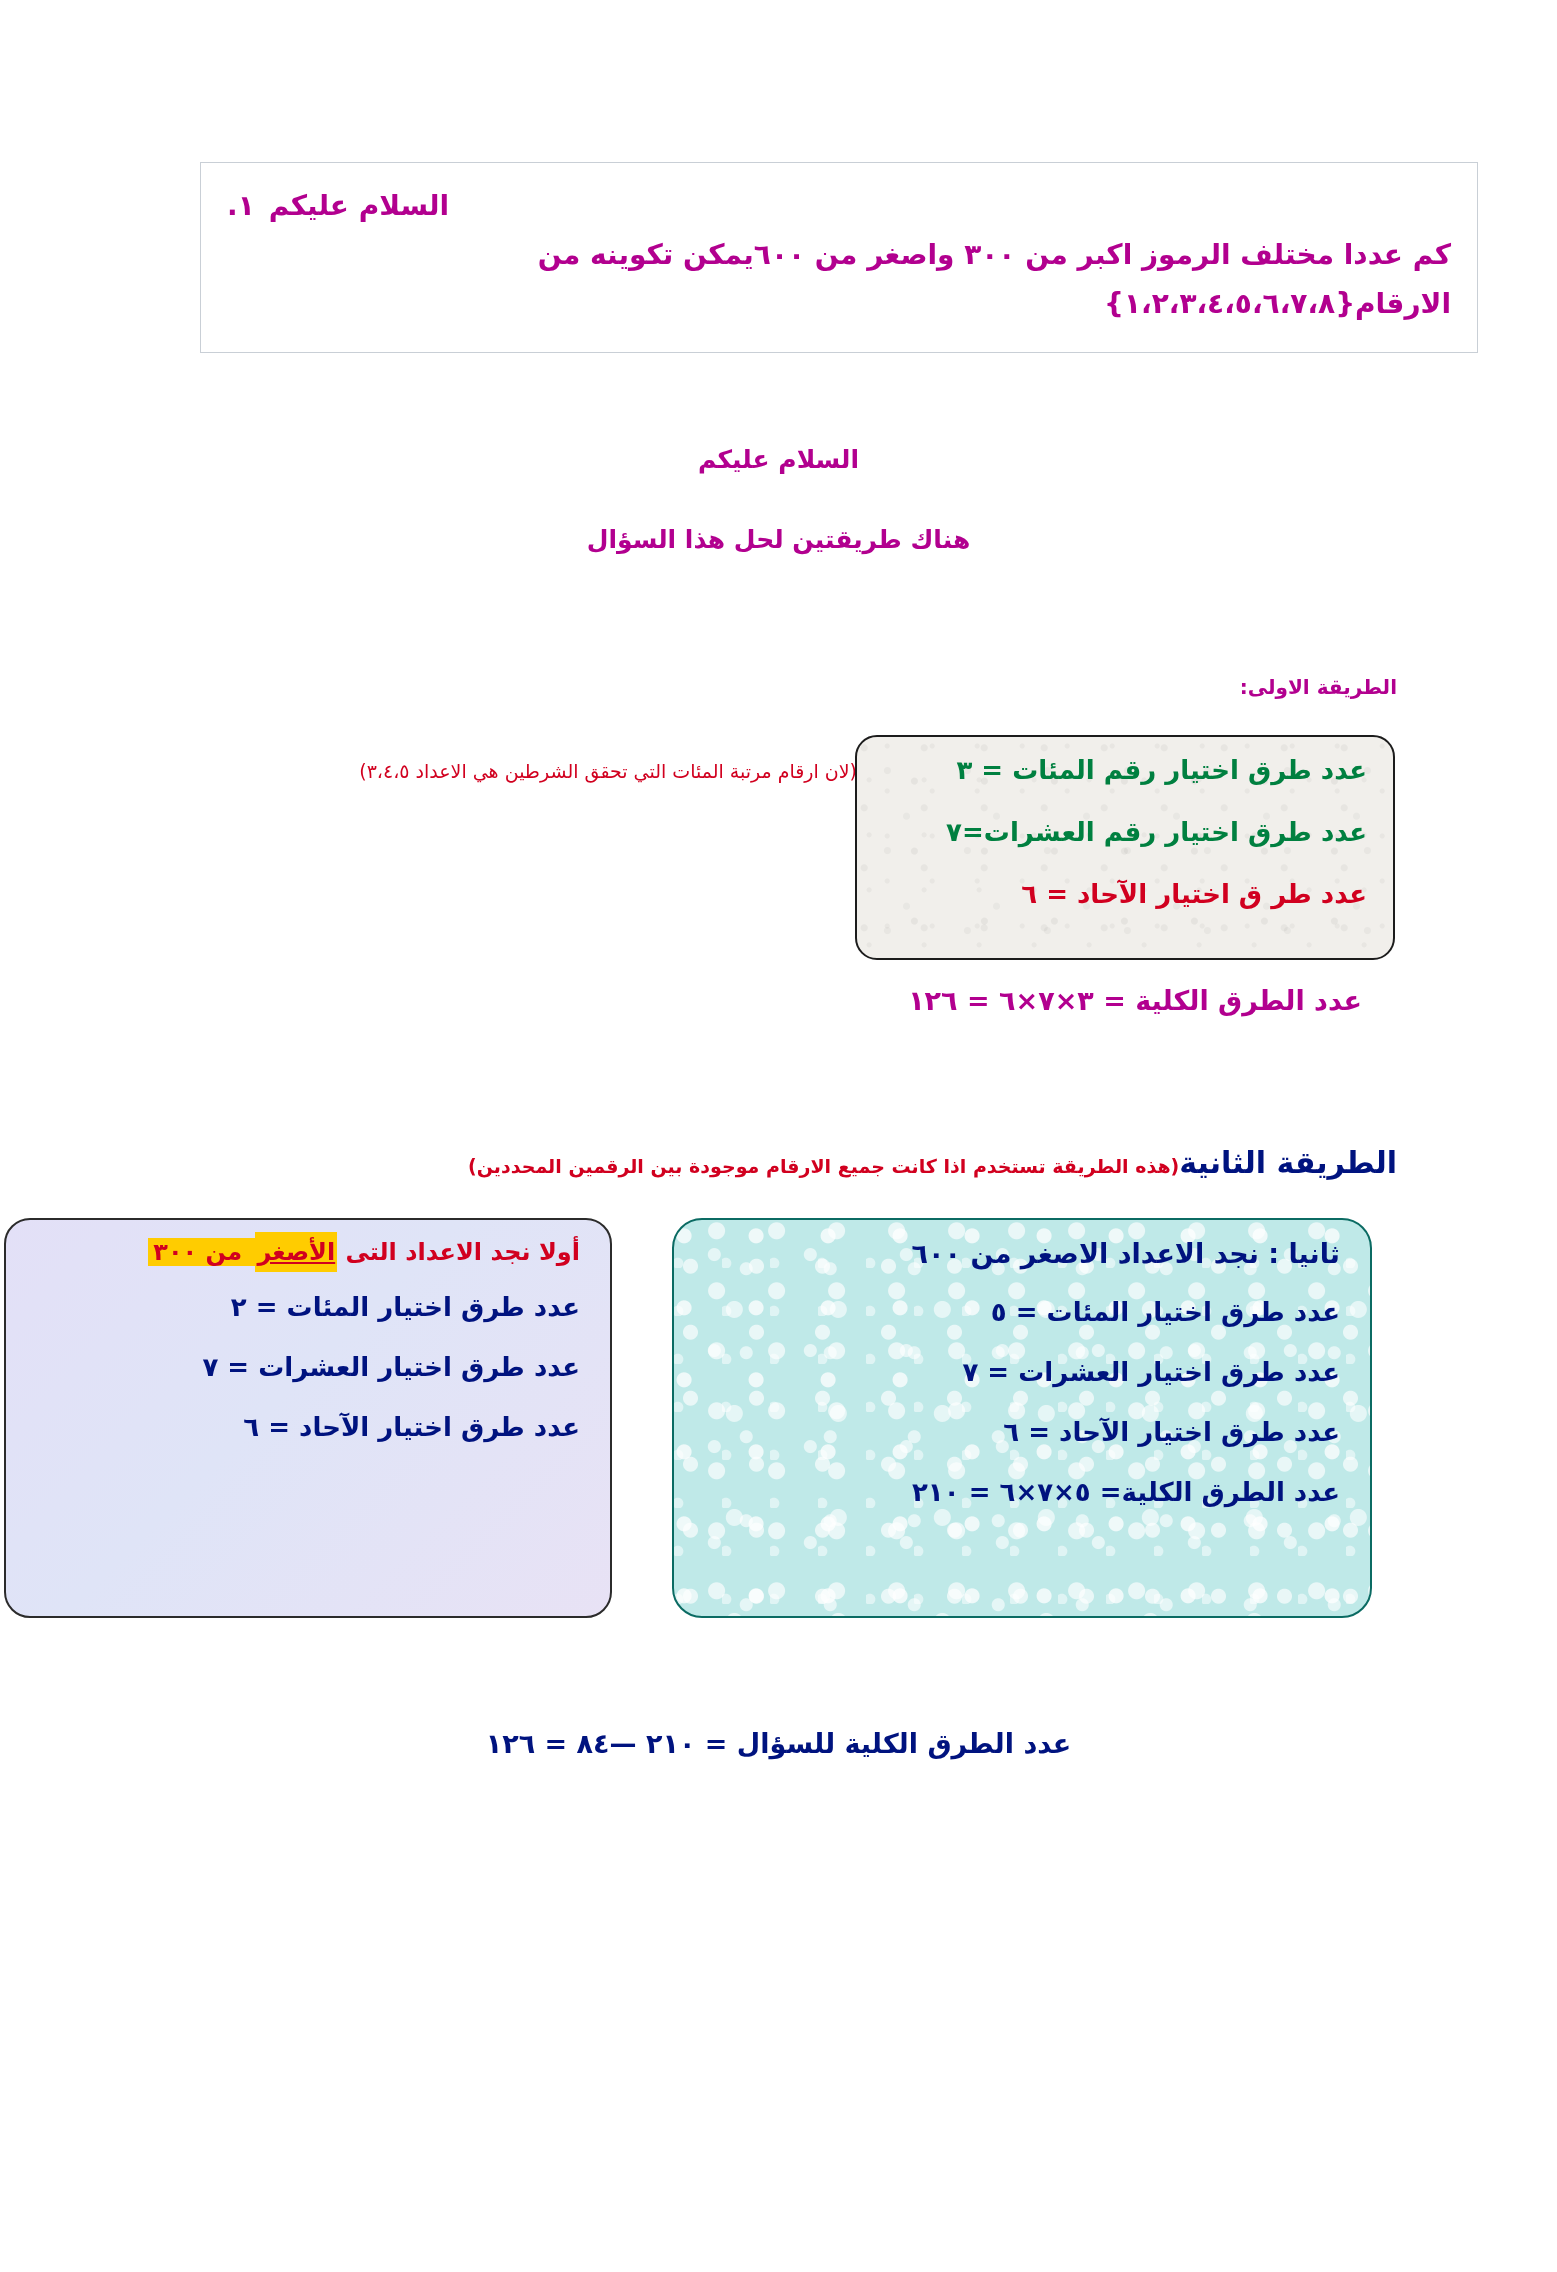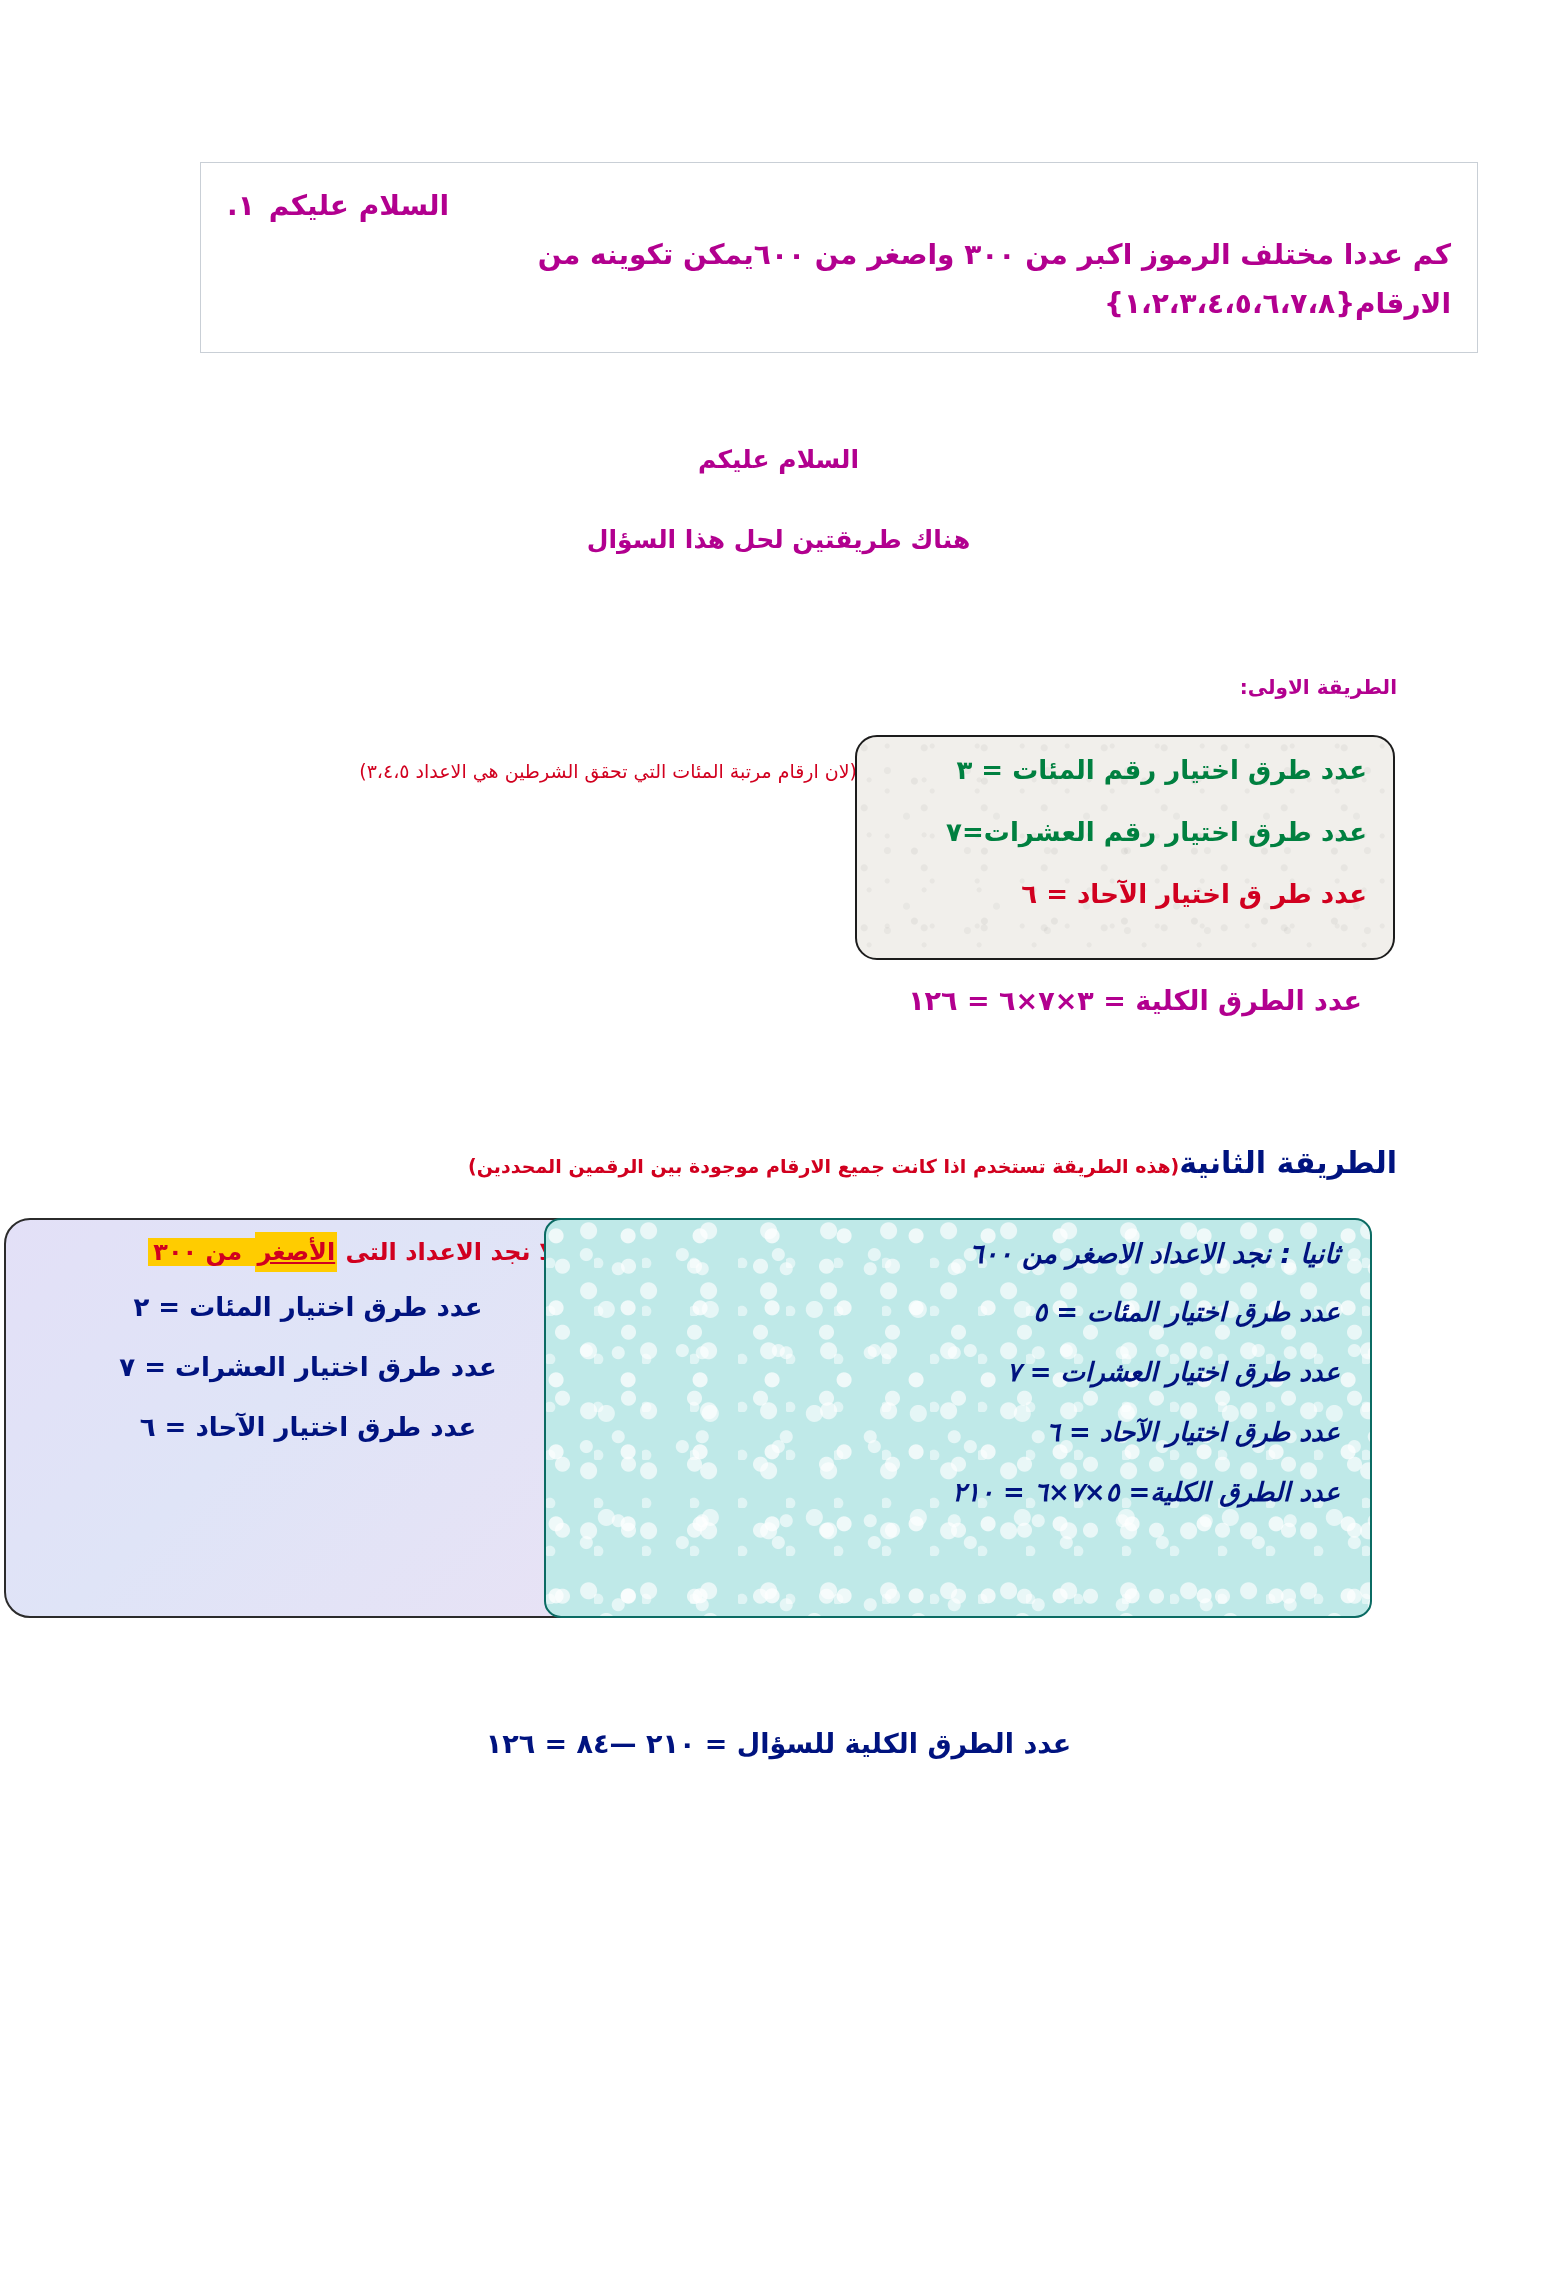--- a/index.html
+++ b/index.html
@@ -173,47 +173,46 @@
     background: #ffcc00;
     color: #d1001f;
     text-decoration: underline;
     padding: 6px 2px;
   }
   .box-right .ln {
     color: #00137f;
     font-weight: bold;
     font-size: 26px;
     direction: rtl;
-    text-align: center;
+    text-align: right;
     margin-bottom: 30px;
   }
   .box-right .ln.last { margin-bottom: 0; }
 
   
   .box-left {
     position: absolute;
     right: 185px;
     top: 1218px;
-    width: 828px;
+    width: 700px;
     height: 400px;
     box-sizing: border-box;
     border: 2px solid #0b6b63;
-    border-radius: 17px;
+    border-radius: 30px;
     background:
       radial-gradient(circle at 14% 22%, rgba(255,255,255,0.75) 0 7px, transparent 8px),
       radial-gradient(circle at 42% 36%, rgba(255,255,255,0.6) 0 6px, transparent 7px),
       radial-gradient(circle at 71% 18%, rgba(255,255,255,0.65) 0 8px, transparent 9px),
       radial-gradient(circle at 86% 58%, rgba(255,255,255,0.6) 0 6px, transparent 7px),
       radial-gradient(circle at 25% 70%, rgba(255,255,255,0.65) 0 7px, transparent 8px),
       radial-gradient(circle at 58% 86%, rgba(255,255,255,0.6) 0 8px, transparent 9px),
       radial-gradient(circle at 8% 90%, rgba(255,255,255,0.5) 0 5px, transparent 6px),
       #bfe9e8;
     background-size: 72px 72px, 96px 96px, 60px 60px, 84px 84px, 66px 66px, 104px 104px, 48px 48px, auto;
     padding: 18px 30px;
-    font-style: italic;
   }
   .box-left .title {
     color: #00137f;
     font-weight: bold;
     font-size: 27px;
     direction: rtl;
     text-align: right;
     margin-bottom: 28px;
   }
   .box-left .ln {

